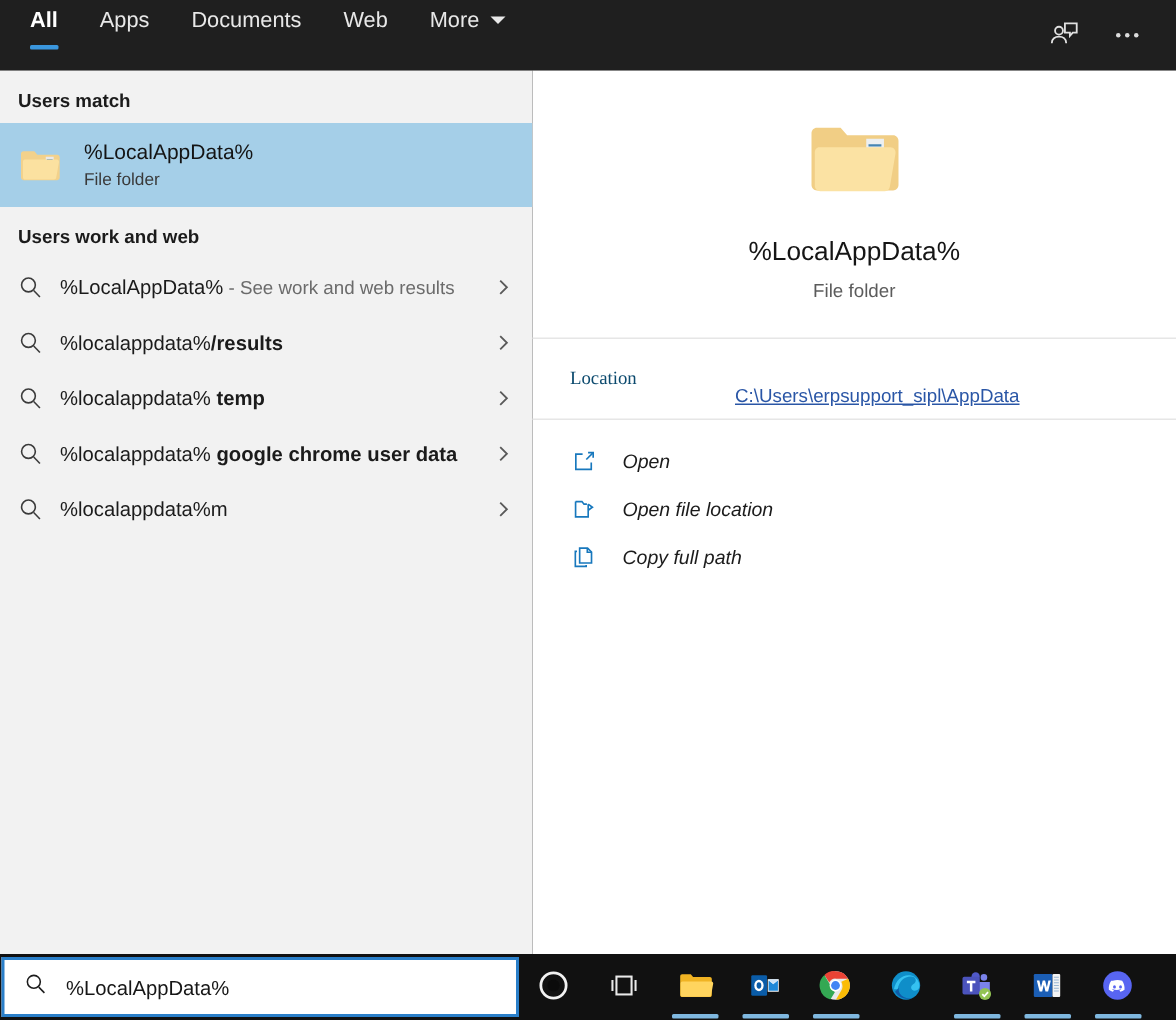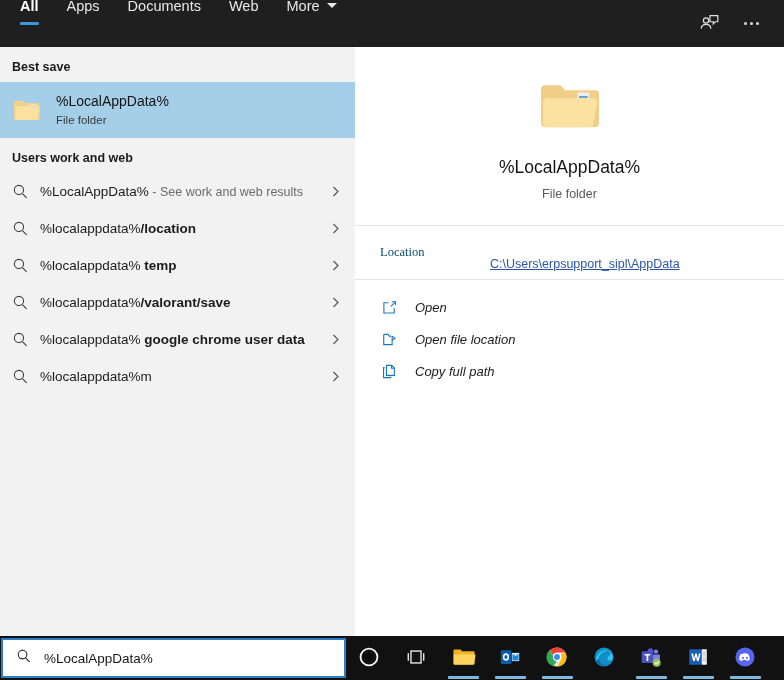--- a/index.html
+++ b/index.html
@@ -10,21 +10,21 @@
     background: #000;
   }
   #root { position: relative; width: 784px; height: 680px; }
 
   
   .header {
     position: absolute; left: 0; top: 0; width: 784px; height: 47px;
     background: #1f1f1f;
     display: flex; align-items: flex-start;
   }
-  .tabs { display: flex; align-items: flex-end; height: 31px; padding-left: 6px; }
+  .tabs { display: flex; align-items: center; height: 31px; padding-left: 6px; }
   .tab {
     position: relative;
     color: #e8e8e8;
     font-size: 14.5px;
     padding: 14px 14px 0 14px;
     height: 47px;
     cursor: default;
     white-space: nowrap;
     display: flex; align-items: flex-start;
   }
@@ -179,21 +179,21 @@
             <i></i>
             <i></i>
             <i></i>
           </span>
       </div>
     </div>
   </div>
 
   <div class="left-panel">
 
-    <div class="section-title">Best save</div>
+    <div class="section-title">Users match</div>
 
     <div class="best-match-row">
       <div class="folder-icon-sm">
         <svg width="30" height="26" viewBox="0 0 30 26">
           <path d="M2 5.5c0-1 .7-1.7 1.6-1.7h7.3l2 2.3h13.3c.9 0 1.6.8 1.6 1.7v13.6c0 1-.7 1.7-1.6 1.7H3.6c-.9 0-1.6-.7-1.6-1.7z" fill="#f2d18b"></path>
           <path d="M18.5 7.5h5.3v14.3h-5.3z" fill="#e9e9ea"></path>
           <path d="M19.2 9.2h3.9v.7h-3.9zm0 1.6h3.9v.7h-3.9zm0 1.6h3.9v.7h-3.9zm0 1.6h3.9v.7h-3.9zm0 1.6h3.9v.7h-3.9z" fill="#3f7fae"></path>
           <path d="M4.6 9.3h21.2c1 0 1.7.9 1.5 1.9l-1.8 10.2c-.1.8-.8 1.3-1.6 1.3H4.9c-.9 0-1.6-.7-1.6-1.6V10.9c0-.9.5-1.6 1.3-1.6z" fill="#fbe1a0"></path>
         </svg>
       </div>
@@ -220,49 +220,35 @@
             </svg>
           </div>
         </div>
         <div class="result-row">
           <div class="res-icon">
             <svg width="17" height="17" viewBox="0 0 20 20" fill="none" stroke="#3b3b3b" stroke-width="1.25">
               <circle cx="8.2" cy="8.2" r="5.4"></circle>
               <path d="M12.3 12.6 17.2 17.6"></path>
             </svg>
           </div>
-          <div class="res-label"><span>%localappdata%</span><b>/location</b></div>
+          <div class="res-label"><span>%localappdata%</span><b>/results</b></div>
           <div class="chev">
             <svg width="13" height="13" viewBox="0 0 16 16" fill="none" stroke="#5a5a5a" stroke-width="1.5">
               <path d="M5.5 2.5 11 8l-5.5 5.5"></path>
             </svg>
           </div>
         </div>
         <div class="result-row">
           <div class="res-icon">
             <svg width="17" height="17" viewBox="0 0 20 20" fill="none" stroke="#3b3b3b" stroke-width="1.25">
               <circle cx="8.2" cy="8.2" r="5.4"></circle>
               <path d="M12.3 12.6 17.2 17.6"></path>
             </svg>
           </div>
           <div class="res-label"><span>%localappdata%</span><b> temp</b></div>
-          <div class="chev">
-            <svg width="13" height="13" viewBox="0 0 16 16" fill="none" stroke="#5a5a5a" stroke-width="1.5">
-              <path d="M5.5 2.5 11 8l-5.5 5.5"></path>
-            </svg>
-          </div>
-        </div>
-        <div class="result-row">
-          <div class="res-icon">
-            <svg width="17" height="17" viewBox="0 0 20 20" fill="none" stroke="#3b3b3b" stroke-width="1.25">
-              <circle cx="8.2" cy="8.2" r="5.4"></circle>
-              <path d="M12.3 12.6 17.2 17.6"></path>
-            </svg>
-          </div>
-          <div class="res-label"><span>%localappdata%</span><b>/valorant/save</b></div>
           <div class="chev">
             <svg width="13" height="13" viewBox="0 0 16 16" fill="none" stroke="#5a5a5a" stroke-width="1.5">
               <path d="M5.5 2.5 11 8l-5.5 5.5"></path>
             </svg>
           </div>
         </div>
         <div class="result-row">
           <div class="res-icon">
             <svg width="17" height="17" viewBox="0 0 20 20" fill="none" stroke="#3b3b3b" stroke-width="1.25">
               <circle cx="8.2" cy="8.2" r="5.4"></circle>

